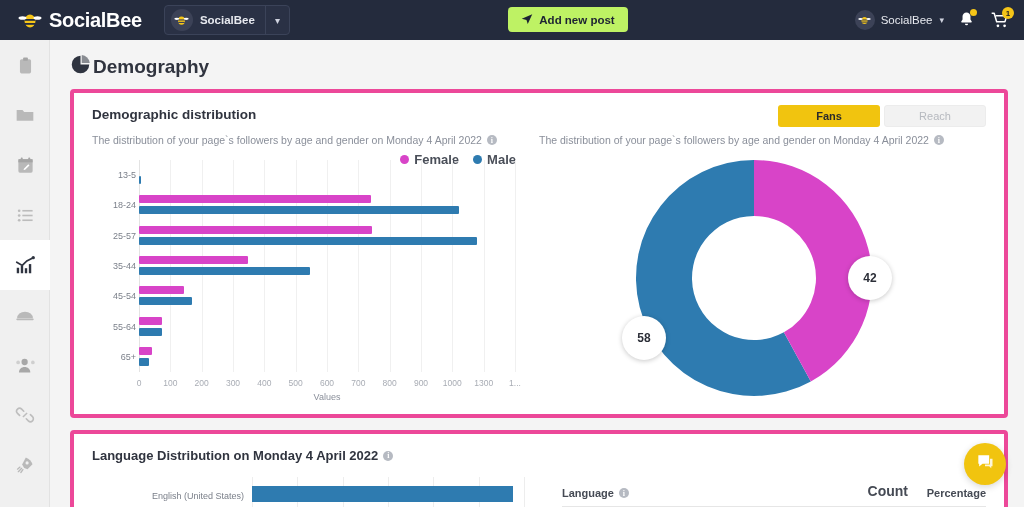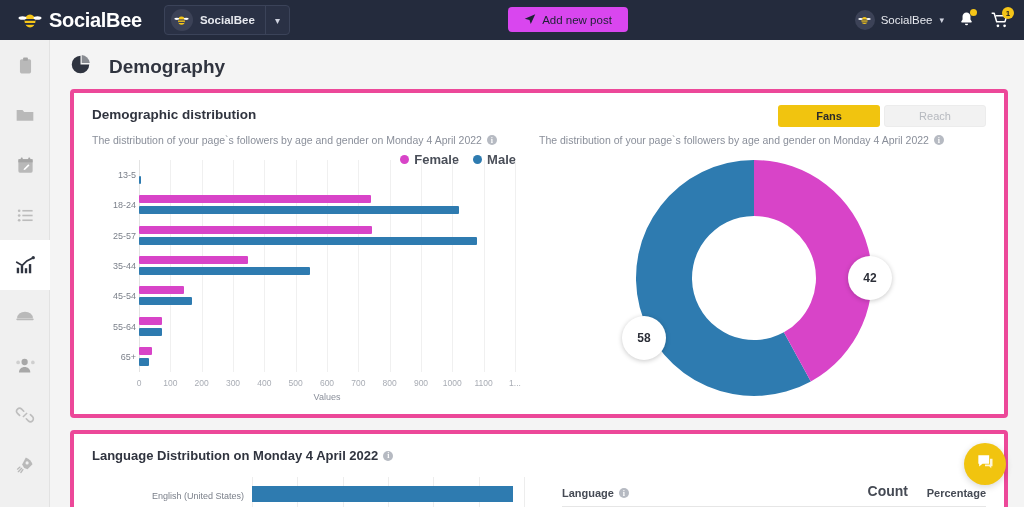--- a/index.html
+++ b/index.html
@@ -26,23 +26,23 @@
     border: 1px solid #3b4359; border-radius: 4px; background: #2a3145;
   }
   .acct-switch .av { width: 22px; height: 22px; border-radius: 50%; background: #3c4257;
     margin: 0 7px 0 6px; display: flex; align-items: center; justify-content: center; }
   .acct-switch .nm { color: #e7e9ef; font-size: 11.5px; font-weight: bold; padding-right: 10px;}
   .acct-switch .div { width: 1px; height: 30px; background: #3b4359; }
   .acct-switch .cv { color: #cfd3df; font-size: 10px; padding: 0 9px; }
 
   .addpost {
     position: absolute; left: 508px; top: 7px; width: 120px; height: 25px;
-    background: #d946ef; border: none; border-radius: 4px;
+    background: #bef264; border: none; border-radius: 4px;
     display: flex; align-items: center; justify-content: center; gap: 6px;
-    color: #1d2233; font-size: 11.5px; font-weight: normal; cursor: pointer;
+    color: #1d2233; font-size: 11.5px; font-weight: bold; cursor: pointer;
   }
 
   .topright { position: absolute; right: 14px; top: 0; height: 40px; display: flex; align-items: center; gap: 13px; }
   .tr-user { display: flex; align-items: center; gap: 6px; }
   .tr-user .av { width: 20px; height: 20px; border-radius: 50%; background: #3c4257; display:flex;align-items:center;justify-content:center;}
   .tr-user .nm { color: #e7e9ef; font-size: 11.5px; }
   .tr-user .cv { color: #cfd3df; font-size: 9px; margin-left: 1px; }
   .bell, .cart { position: relative; width: 20px; height: 20px; }
   .dot-badge { position: absolute; top: -3px; right: -4px; background: #f5c518; color: #222;
     font-size: 8px; font-weight: bold; border-radius: 50%; width: 12px; height: 12px;
@@ -54,21 +54,21 @@
   .sidebar {
     position: absolute; left: 0; top: 40px; width: 50px; height: 467px;
     background: #f0f0f0; border-right: 1px solid #e2e2e2; z-index: 20;
   }
   .side-item { width: 50px; height: 50px; display: flex; align-items: center; justify-content: center; cursor: pointer; }
   .side-item.active { background: #ffffff; }
   .side-item svg { display: block; }
 
   
   .content { position: absolute; left: 50px; top: 40px; width: 974px; height: 467px; overflow: hidden; background: #f4f4f4; }
-  .page-head { display: flex; align-items: center; gap: 18px; padding: 14px 0 10px 20px; }
+  .page-head { display: flex; align-items: center; gap: 2px; padding: 14px 0 10px 20px; }
   .page-title { font-size: 19px; font-weight: bold; color: #30343f; }
 
   .card {
     margin: 0 16px 12px 20px; background: #fff; border: 4px solid #ec4899; border-radius: 4px;
   }
   .card-inner { padding: 14px 18px 10px 18px; position: relative; }
   .card-title { font-size: 13.5px; font-weight: bold; color: #30343f; }
   .sub { font-size: 10.5px; color: #8a8f9a; margin-top: 12px; display: flex; align-items: center; gap: 5px; }
   .info-ico { display: inline-flex; width: 10px; height: 10px; border-radius: 50%;
     background: #b6bac2; color: #fff; font-size: 8px; font-weight: bold;
@@ -355,21 +355,21 @@
                 <div class="xtick" style="left: 78.3333px; top: 226px;">100</div>
                 <div class="xtick" style="left: 109.667px; top: 226px;">200</div>
                 <div class="xtick" style="left: 141px; top: 226px;">300</div>
                 <div class="xtick" style="left: 172.333px; top: 226px;">400</div>
                 <div class="xtick" style="left: 203.667px; top: 226px;">500</div>
                 <div class="xtick" style="left: 235px; top: 226px;">600</div>
                 <div class="xtick" style="left: 266.333px; top: 226px;">700</div>
                 <div class="xtick" style="left: 297.667px; top: 226px;">800</div>
                 <div class="xtick" style="left: 329px; top: 226px;">900</div>
                 <div class="xtick" style="left: 360.333px; top: 226px;">1000</div>
-                <div class="xtick" style="left: 391.667px; top: 226px;">1100</div>
+                <div class="xtick" style="left: 391.667px; top: 226px;">1300</div>
                 <div class="xtick" style="left: 423px; top: 226px;">1...</div>
                 <div class="cat-label" style="top: 18.1429px;">13-5</div>
                 <div class="cat-label" style="top: 48.4286px;">18-24</div>
                 <div class="cat-label" style="top: 78.7143px;">25-57</div>
                 <div class="cat-label" style="top: 109px;">35-44</div>
                 <div class="cat-label" style="top: 139.286px;">45-54</div>
                 <div class="cat-label" style="top: 169.571px;">55-64</div>
                 <div class="cat-label" style="top: 199.857px;">65+</div>
                 <div class="x-axis-title" style="top: 240px;">Values</div>
               </div>

